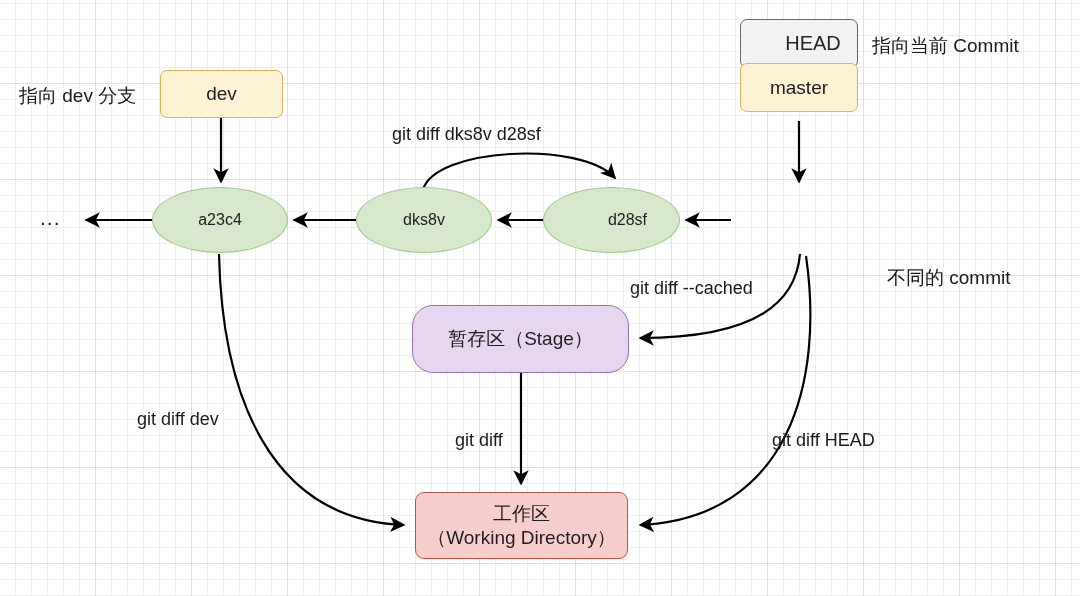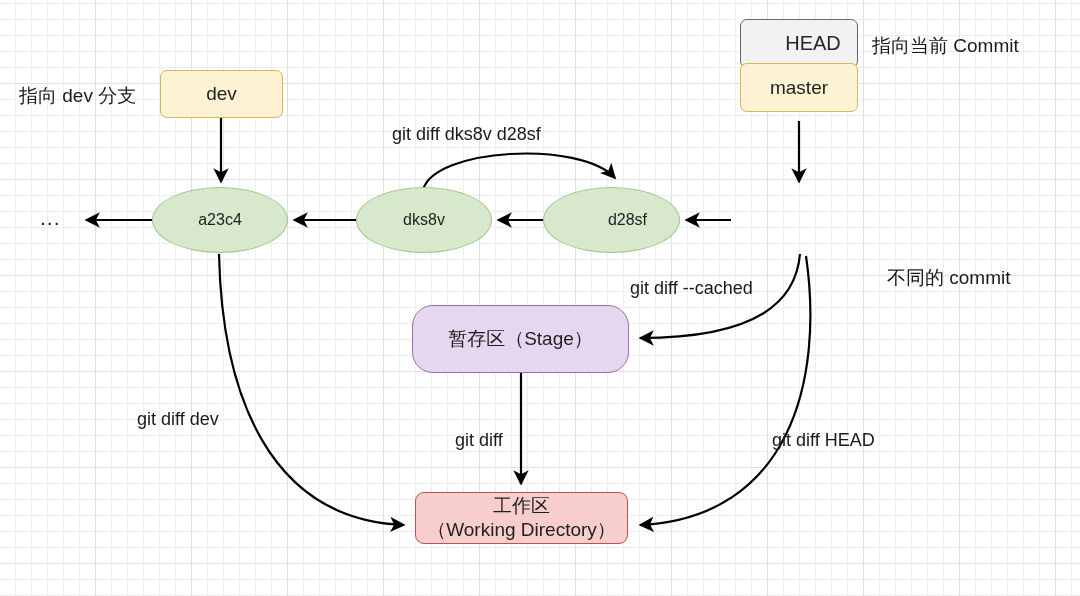--- a/index.html
+++ b/index.html
@@ -141,21 +141,21 @@
 
 
   <div class="node branch-box" style="left:160px; top:70px; width:123px; height:48px;">dev</div>
 
   <div class="node head-box" style="left:740px; top:19px; width:118px; height:49px;">HEAD</div>
 
   <div class="node branch-box" style="left:740px; top:63px; width:118px; height:49px;">master</div>
 
   <div class="node stage-box" style="left:412px; top:305px; width:217px; height:68px;">暂存区（Stage）</div>
 
-  <div class="node workdir-box" style="left:415px; top:492px; width:213px; height:52px;">
+  <div class="node workdir-box" style="left:415px; top:492px; width:213px; height:67px;">
     <span>工作区</span>
     <span>（Working Directory）</span>
   </div>
 
   <div class="edge-label" style="left:392px; top:124px;">git diff dks8v d28sf</div>
 
   <div class="edge-label" style="left:630px; top:278px;">git diff --cached</div>
 
   <div class="edge-label" style="left:137px; top:409px;">git diff dev</div>
 

